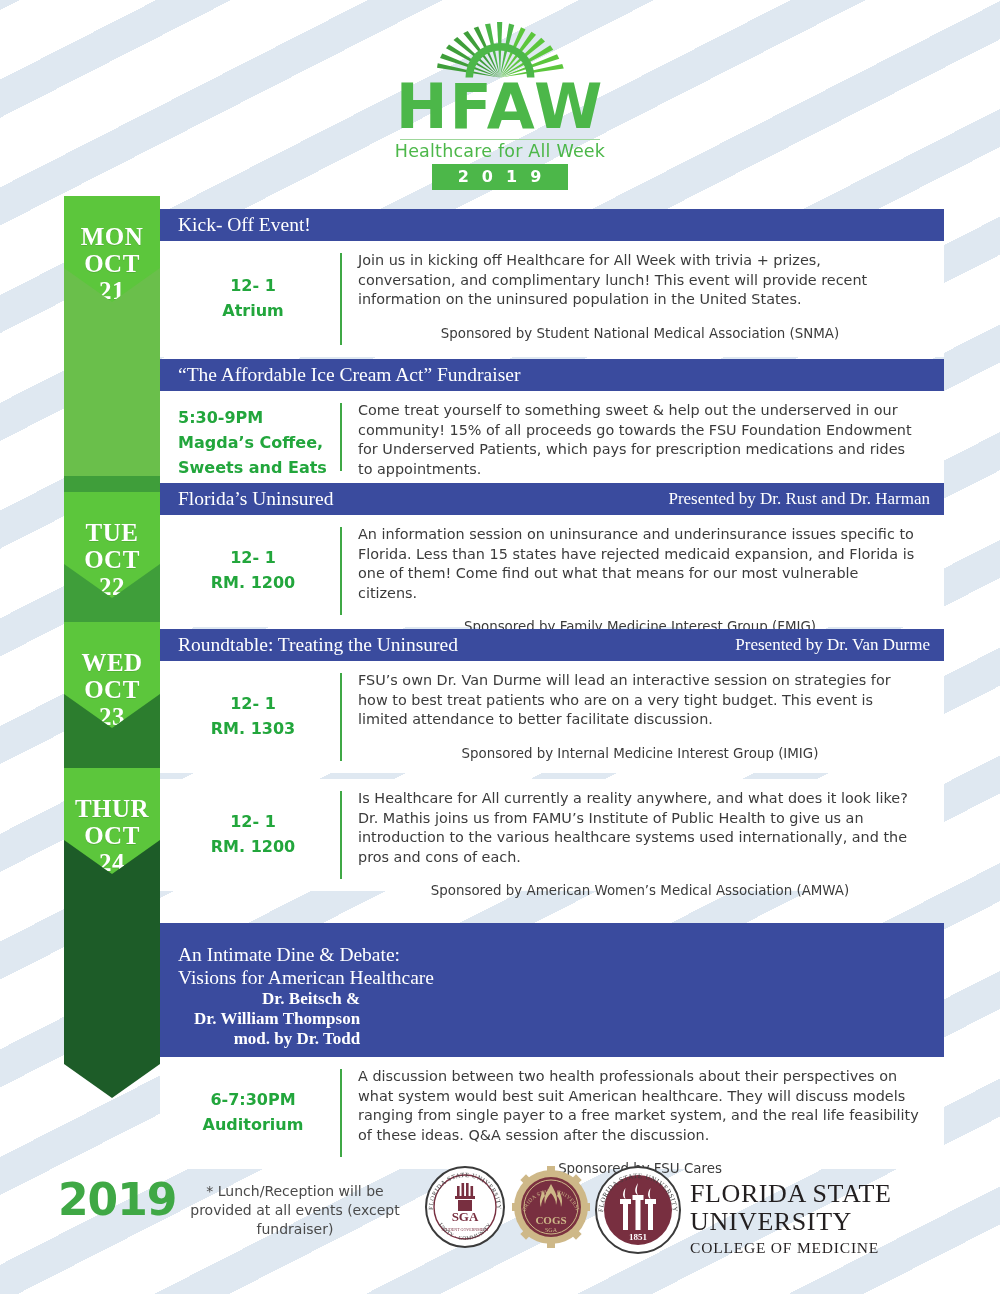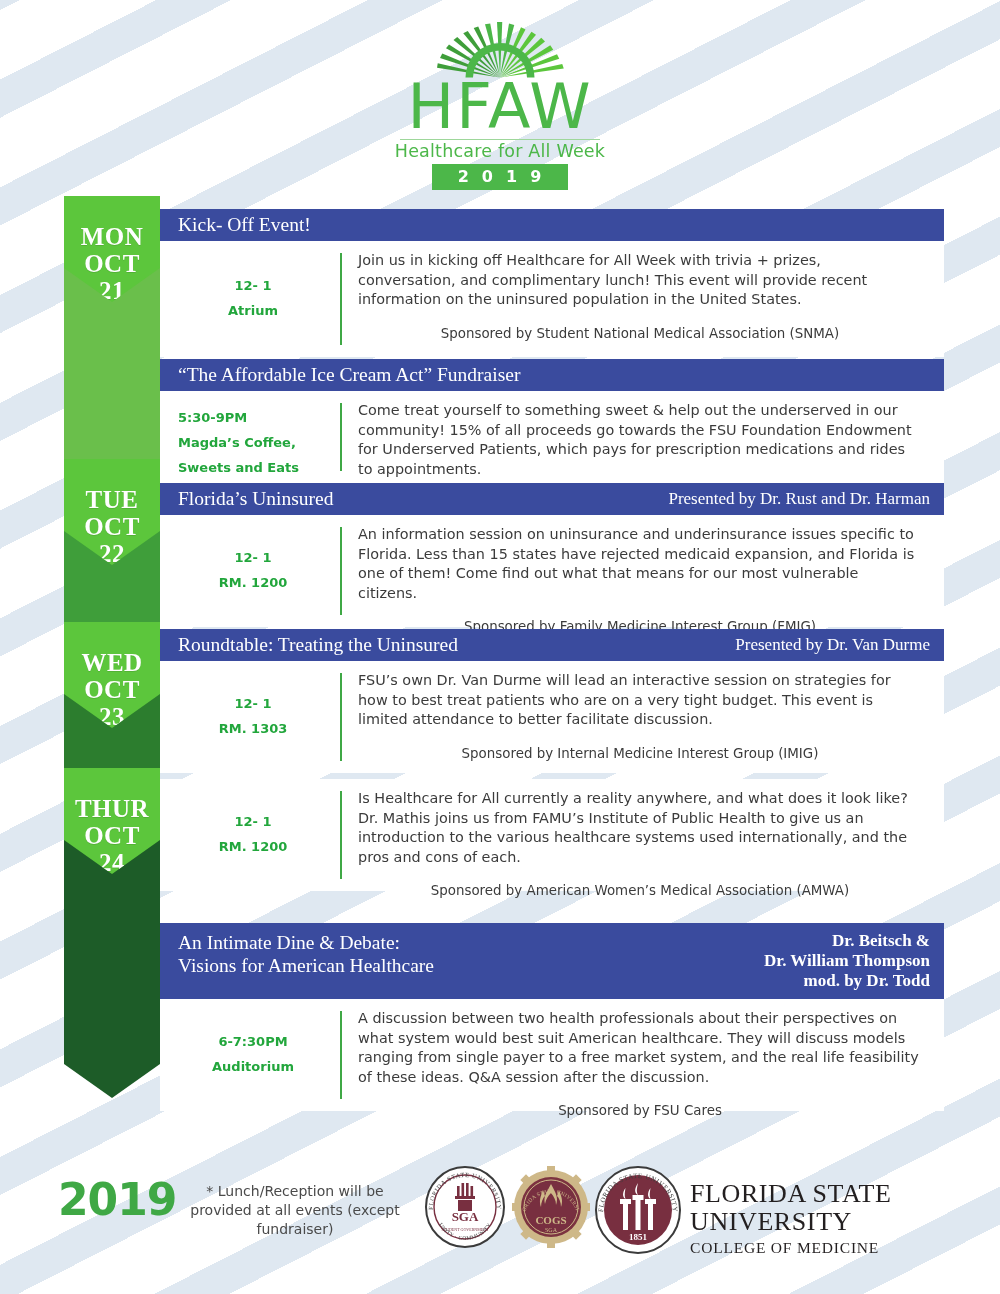--- a/index.html
+++ b/index.html
@@ -21,21 +21,21 @@
   }
   #page{position:absolute;inset:0;z-index:2;}
 
   
   #logo-block{
     position:absolute;left:0;right:0;top:22px;height:168px;
     display:flex;flex-direction:column;align-items:center;
   }
   #sunburst{width:190px;height:78px;display:block;}
   #hfaw-word{
-    font-family:"DejaVu Sans",sans-serif;font-weight:normal;
+    font-family:"DejaVu Sans",sans-serif;font-weight:bold;
     font-size:62px;line-height:60px;letter-spacing:2px;
     color:#4cb749;margin-top:-4px;
   }
   #hfaw-rule{width:200px;height:2px;background:#9ed79b;margin:2px 0 1px;}
   #hfaw-tag{
     font-size:17.5px;color:#4cb749;letter-spacing:.2px;
     font-family:"DejaVu Sans",sans-serif;
   }
   #hfaw-year{
     margin-top:3px;background:#4cb749;color:#ffffff;
@@ -74,21 +74,21 @@
   .event-title{font-size:19.5px;line-height:23px;font-weight:normal;}
   .event-presenter{font-size:17px;line-height:20px;text-align:right;padding-left:16px;}
   .event-body{
     background:#ffffff;display:flex;align-items:stretch;
     padding:10px 0 12px 0;box-sizing:border-box;
   }
   .when{
     width:180px;flex:0 0 180px;box-sizing:border-box;
     color:#22a63c;font-weight:bold;
     font-family:"DejaVu Sans",sans-serif;
-    font-size:13px;line-height:25px;
+    font-size:16px;line-height:25px;
     display:flex;flex-direction:column;justify-content:center;
     padding:0 12px 0 18px;text-align:center;
   }
   .when.left-align{text-align:left;justify-content:flex-start;padding-top:4px;}
   .divider{width:2px;background:#3fa845;flex:0 0 2px;margin:2px 0 0 0;}
   .detail{
     flex:1;padding:0 22px 0 16px;box-sizing:border-box;
     color:#3b3b3b;font-family:"DejaVu Sans",sans-serif;
     font-size:14.4px;line-height:19.5px;
   }
@@ -163,21 +163,21 @@
     <div class="rail-seg" style="top:280px;height:146px;background:#3f9e3a;"></div>
     <div class="rail-seg" style="top:426px;height:146px;background:#2c7d2e;"></div>
     <div class="rail-seg" style="top:572px;height:296px;background:#1d5c28;"></div>
     <div class="rail-tip" style="top:868px;background:#1d5c28;"></div>
 
     <div class="badge" style="top:0px;">
       <div>MON</div>
       <div>OCT</div>
       <div>21</div>
     </div>
-    <div class="badge" style="top:263px;">
+    <div class="badge" style="top:296px;">
       <div>TUE</div>
       <div>OCT</div>
       <div>22</div>
     </div>
     <div class="badge" style="top:426px;">
       <div>WED</div>
       <div>OCT</div>
       <div>23</div>
     </div>
     <div class="badge" style="top:572px;">
@@ -268,21 +268,21 @@
       </div>
       <div class="divider"></div>
       <div class="detail">
         <div>Is Healthcare for All currently a reality anywhere, and what does it look like? Dr. Mathis joins us from FAMU’s Institute of Public Health to give us an introduction to the various healthcare systems used internationally, and the pros and cons of each.</div>
         <div class="sponsor">Sponsored by American Women’s Medical Association (AMWA)</div>
       </div>
     </div>
   </div>
 
   <div class="event" style="top:923px;">
-    <div class="event-bar" style="align-items:flex-start;padding-top:8px;padding-bottom:8px;">
+    <div class="event-bar" style="align-items:flex-start;padding-top:20px;padding-bottom:8px;flex-direction:column;">
       <span class="event-title" style="white-space:pre-line;">An Intimate Dine &amp; Debate:
 Visions for American Healthcare</span>
       <span class="event-presenter" style="white-space:pre-line;font-weight:bold;">Dr. Beitsch &amp;
 Dr. William Thompson
 mod. by Dr. Todd</span>
     </div>
     <div class="event-body" style="height:112px;">
       <div class="when">
         <span>6-7:30PM</span>
         <span>Auditorium</span>

